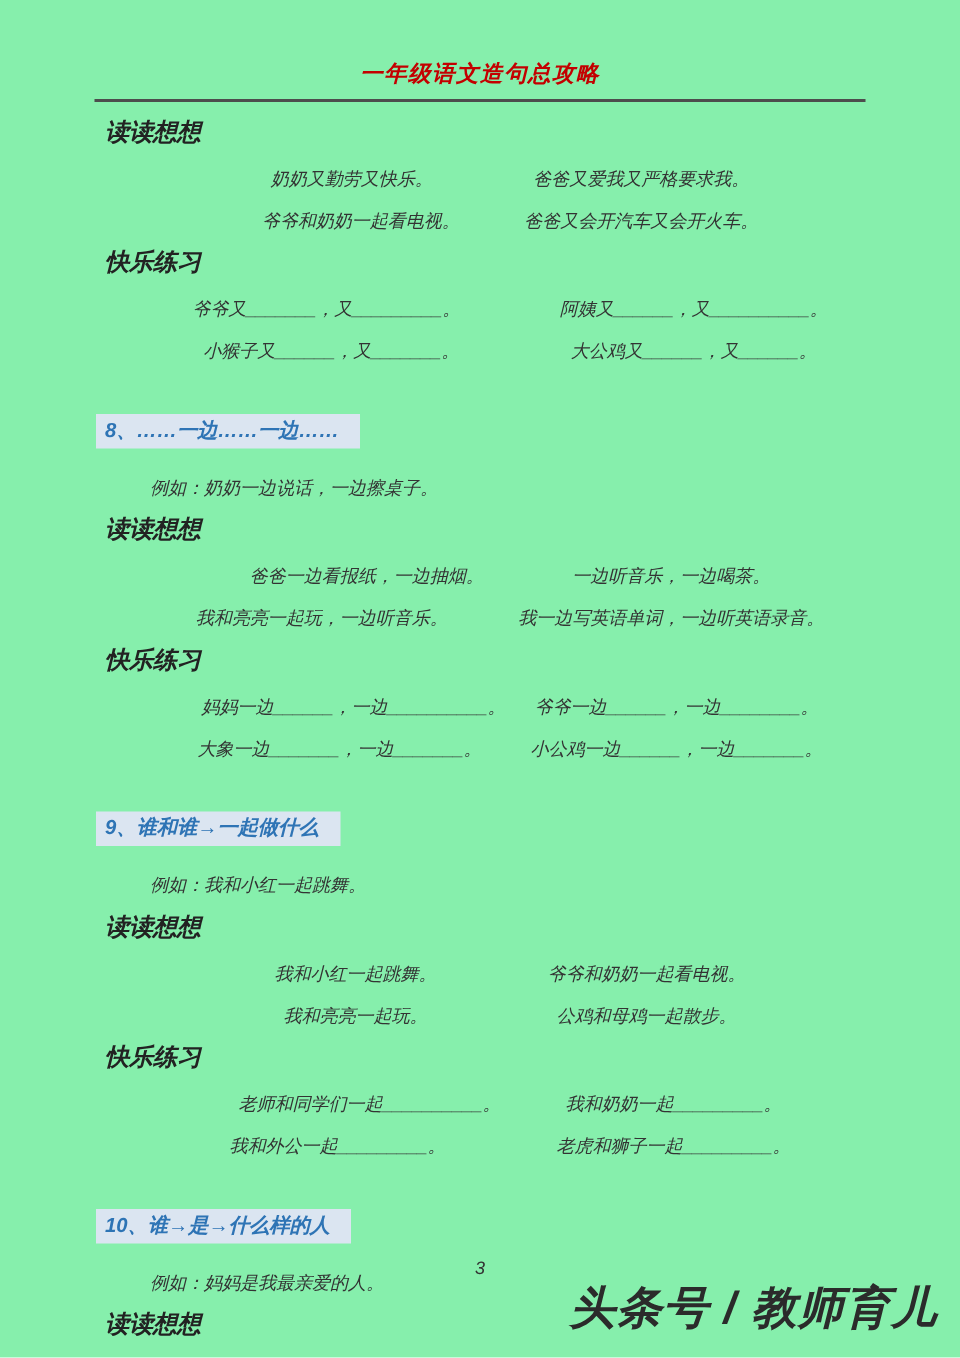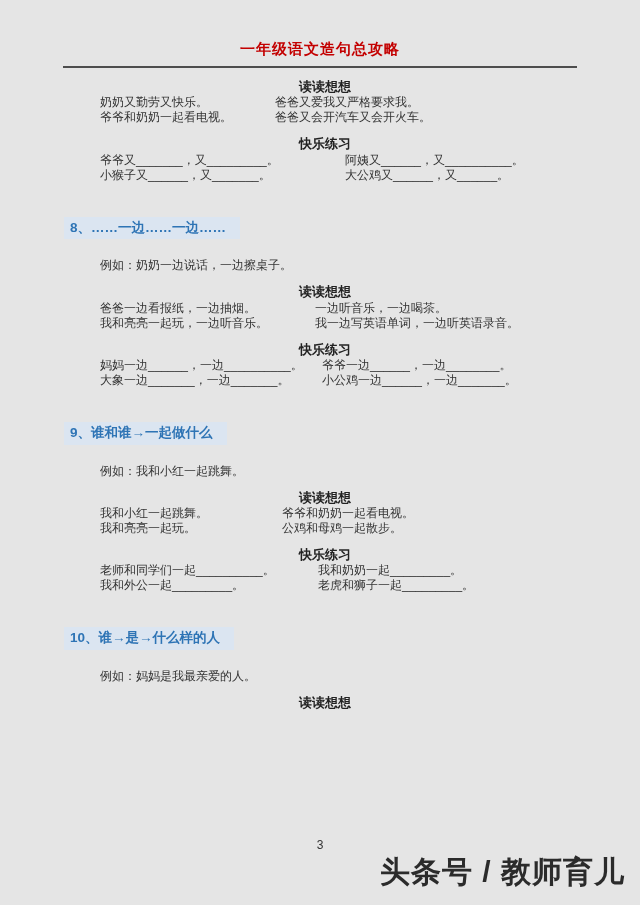--- a/index.html
+++ b/index.html
@@ -1,30 +1,31 @@
 <!DOCTYPE html>
 <html><head>
 <meta charset="utf-8">
 <style>
   * { margin:0; padding:0; box-sizing:border-box; }
   html,body { background:#ffffff; }
   .page {
-    width:640px; height:905px; margin:0 auto; background:#e5e5e5;
+    width:640px; height:905px; margin:0 auto; background:#86efac;
     position:relative; overflow:hidden;
     font-family:"Liberation Sans","DejaVu Sans",sans-serif;
     color:#333333;
+    font-style:italic;
   }
   .title {
     padding-top:40px; text-align:center;
     color:#c30000; font-size:15px; font-weight:bold; letter-spacing:1px;
   }
   .rule { margin:7px 63px 0 63px; border-bottom:2px solid #4d4d4d; }
   .content { padding:0 60px 0 70px; font-size:12px; line-height:1.25; }
-  .label { margin-top:11px; font-weight:bold; color:#222222; font-size:13px;text-align:center; }
-  .row { padding-left:30px; display:flex; }
+  .label { margin-top:11px; font-weight:bold; color:#222222; font-size:16px; }
+  .row { margin-top:13px; padding-left:30px; display:flex;justify-content:center; }
   .cell { white-space:nowrap; }
   .lw1 { width:175px; }  
   .lw2 { width:245px; }  
   .lw3 { width:215px; }  
   .lw4 { width:222px; }  
   .lw5 { width:182px; }  
   .lw6 { width:218px; }  
   .example { margin-top:19px; padding-left:30px; }
   .heading {
     display:inline-block; margin-top:34px; margin-left:-6px;

